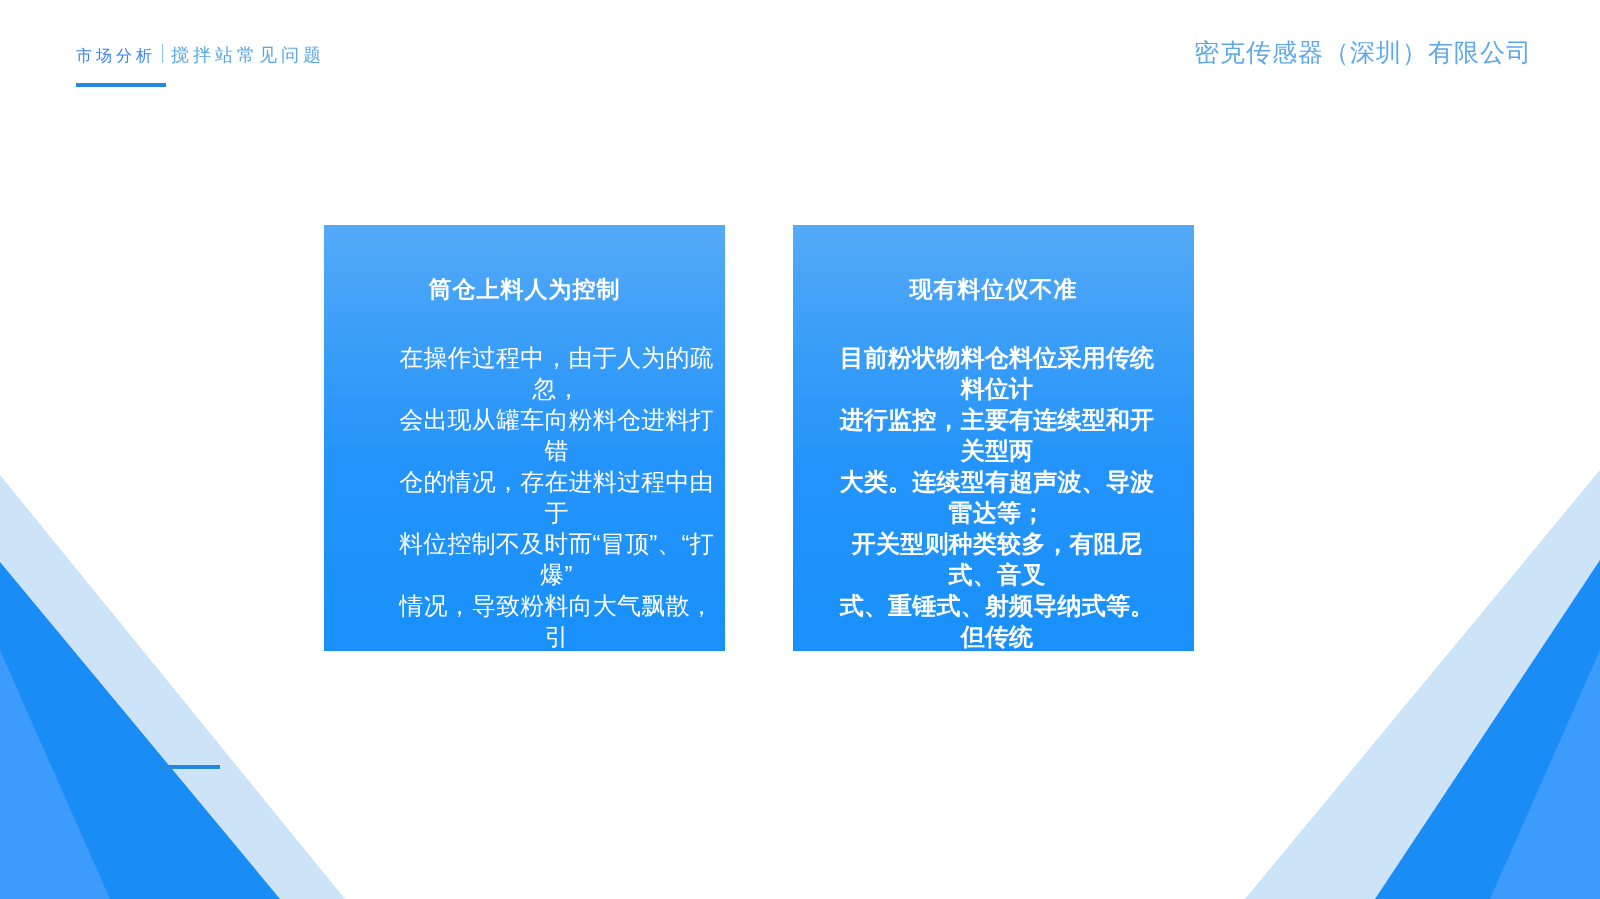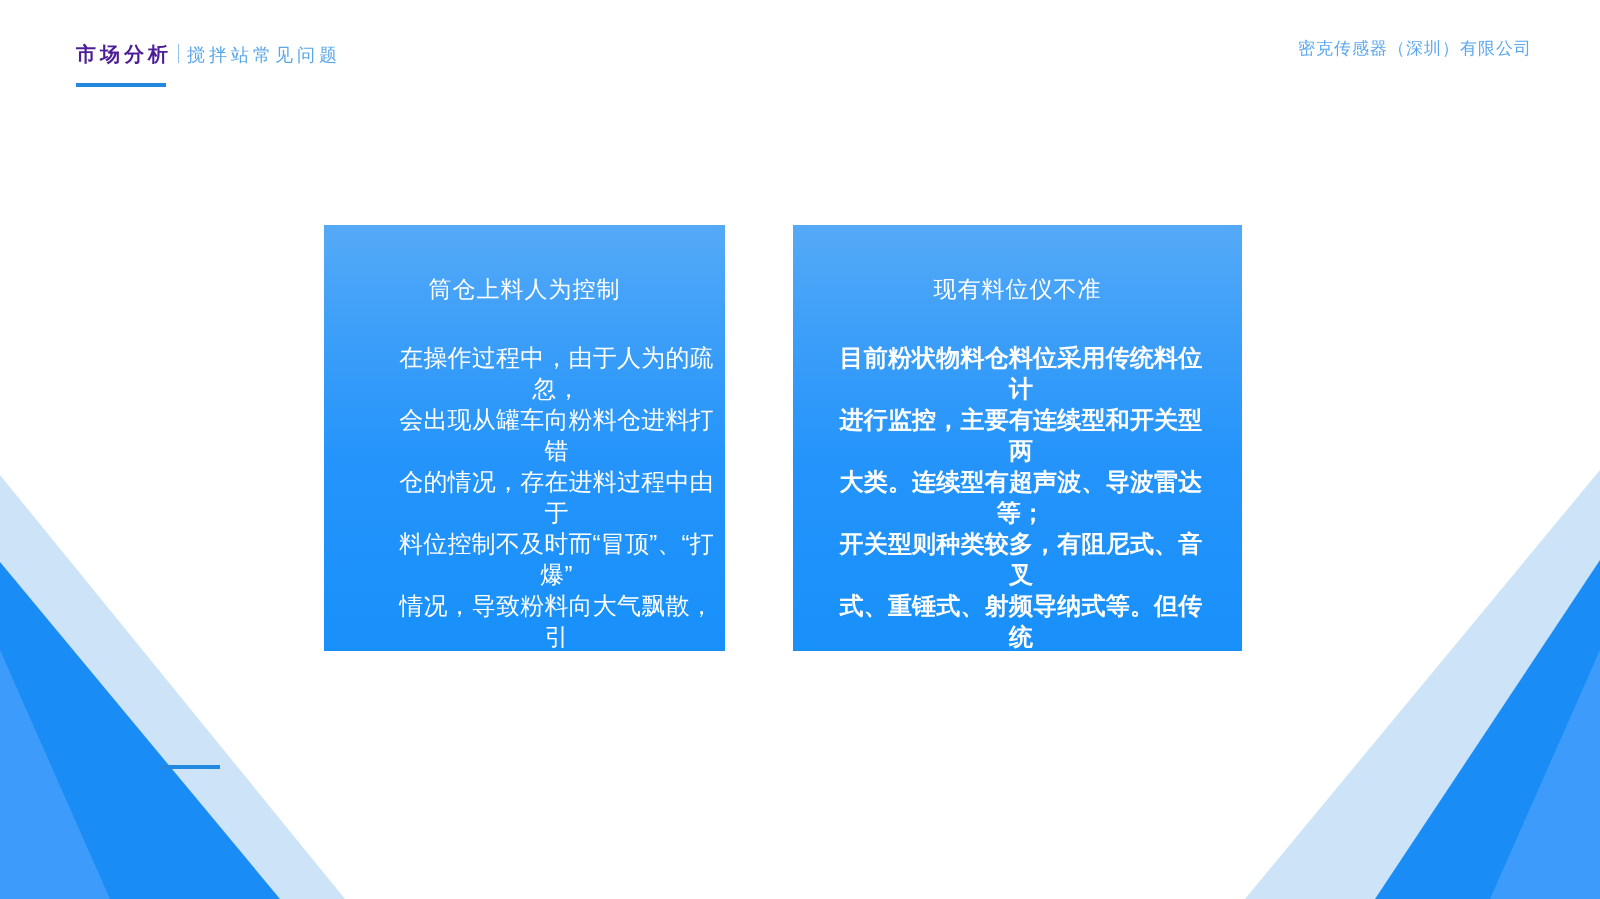--- a/index.html
+++ b/index.html
@@ -36,23 +36,23 @@
     height: 110px;
   }
   .hdr-left {
     position: absolute;
     left: 76px;
     top: 42px;
     display: flex;
     align-items: baseline;
   }
   .hdr-title {
-    font-size: 20px;
-    font-weight: bold;
-    color: #4c1d95;
+    font-size: 16px;
+    font-weight: normal;
+    color: #3b82f6;
     letter-spacing: 4px;
     line-height: 1;
     white-space: nowrap;
   }
   .hdr-sep {
     display: inline-block;
     width: 1px;
     height: 19px;
     background: #8fc4ef;
     margin: 0 8px 0 6px;
@@ -71,21 +71,21 @@
     left: 76px;
     top: 83px;
     width: 90px;
     height: 4px;
     background: #2288e2;
   }
   .hdr-company {
     position: absolute;
     right: 68px;
     top: 40px;
-    font-size: 17px;
+    font-size: 25px;
     color: #5ca8f0;
     letter-spacing: 1px;
     white-space: nowrap;
     line-height: 1;
   }
 
   
   .card {
     position: absolute;
     background: linear-gradient(180deg, #55aaf7 0%, #3fa0f8 22%, #2494fb 55%, #1890fa 100%);
@@ -94,27 +94,27 @@
   }
   .card-1 {
     left: 324px;
     top: 225px;
     width: 401px;
     height: 426px;
   }
   .card-2 {
     left: 793px;
     top: 225px;
-    width: 449px;
+    width: 401px;
     height: 426px;
   }
   .card-title {
     text-align: center;
     font-size: 23px;
-    font-weight: normal;
+    font-weight: bold;
     color: #ffffff;
     letter-spacing: 1px;
     margin: 0;
     padding-top: 51px;
     line-height: 1.2;
   }
   .card-body {
     font-size: 24px;
     line-height: 31px;
     color: #ffffff;

